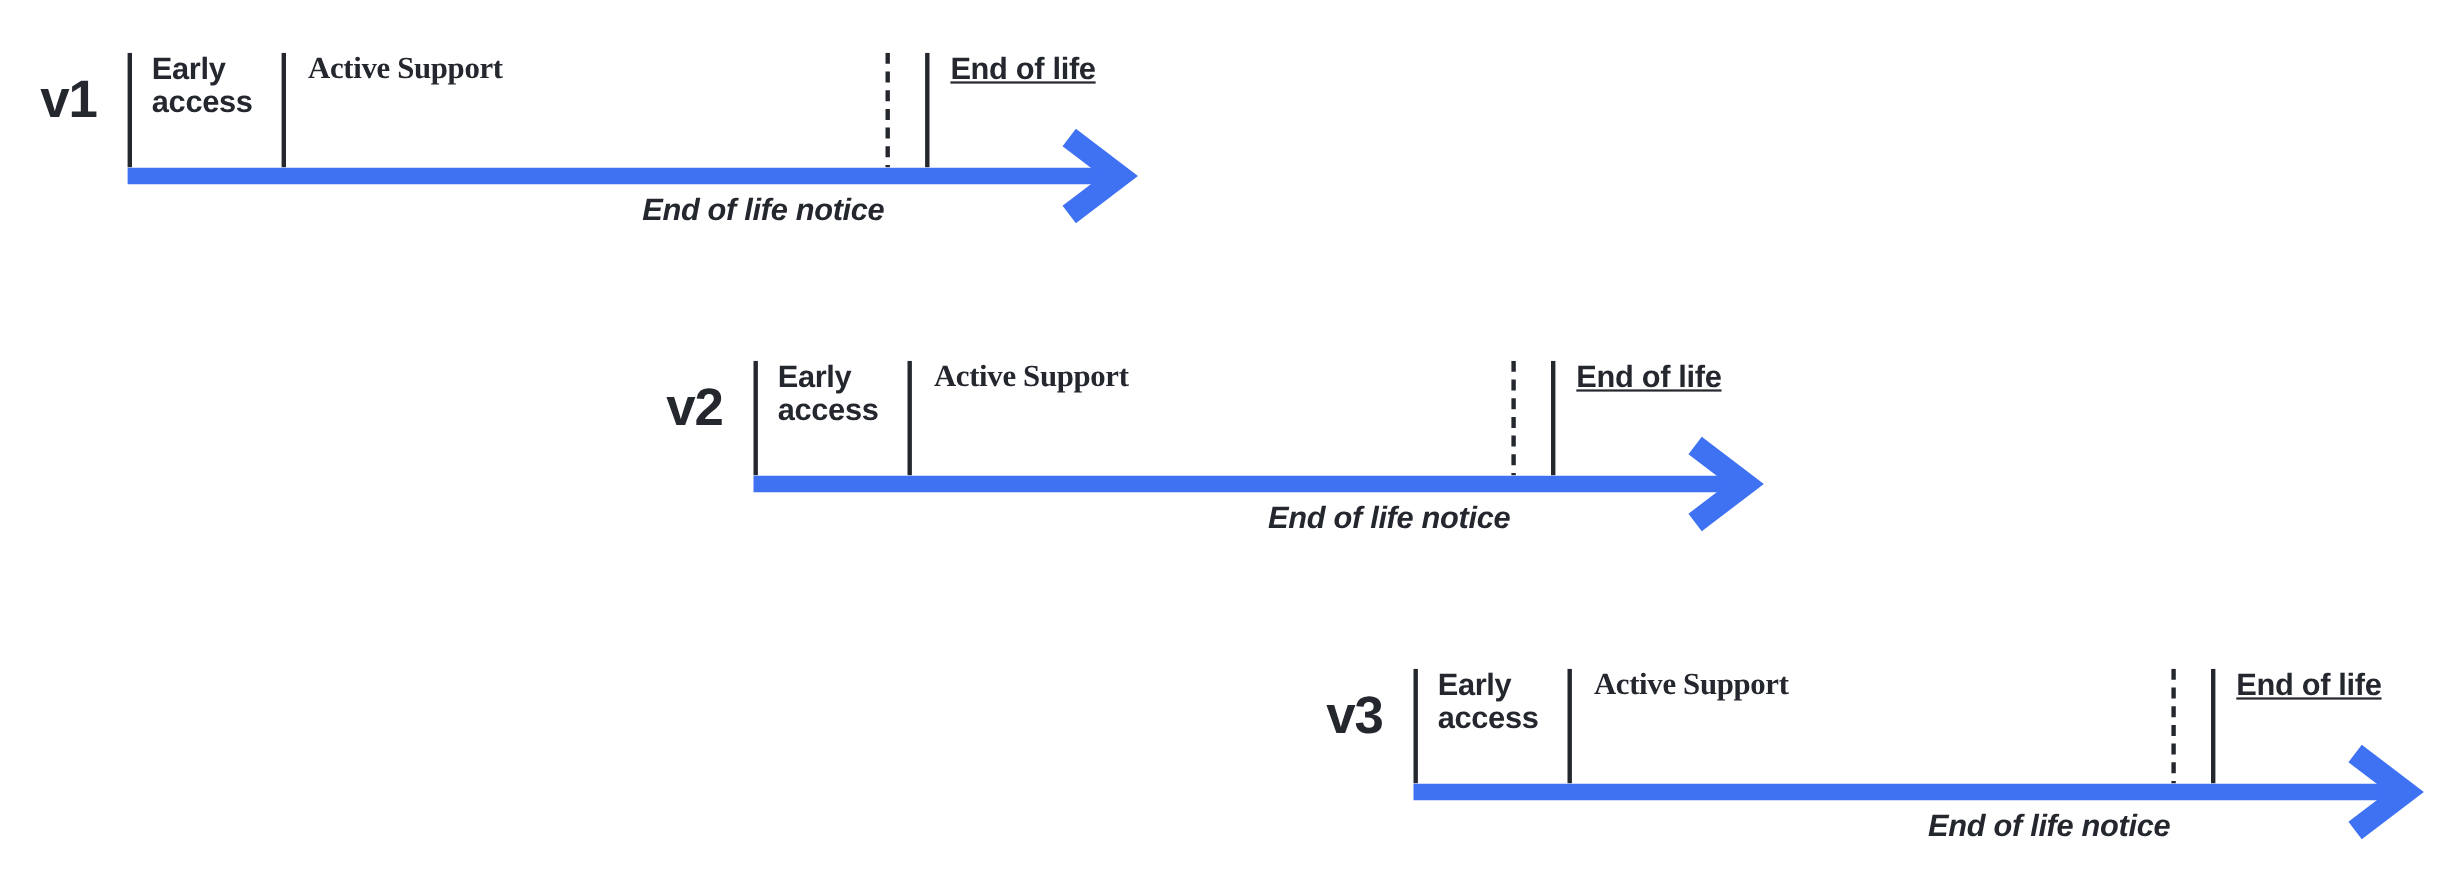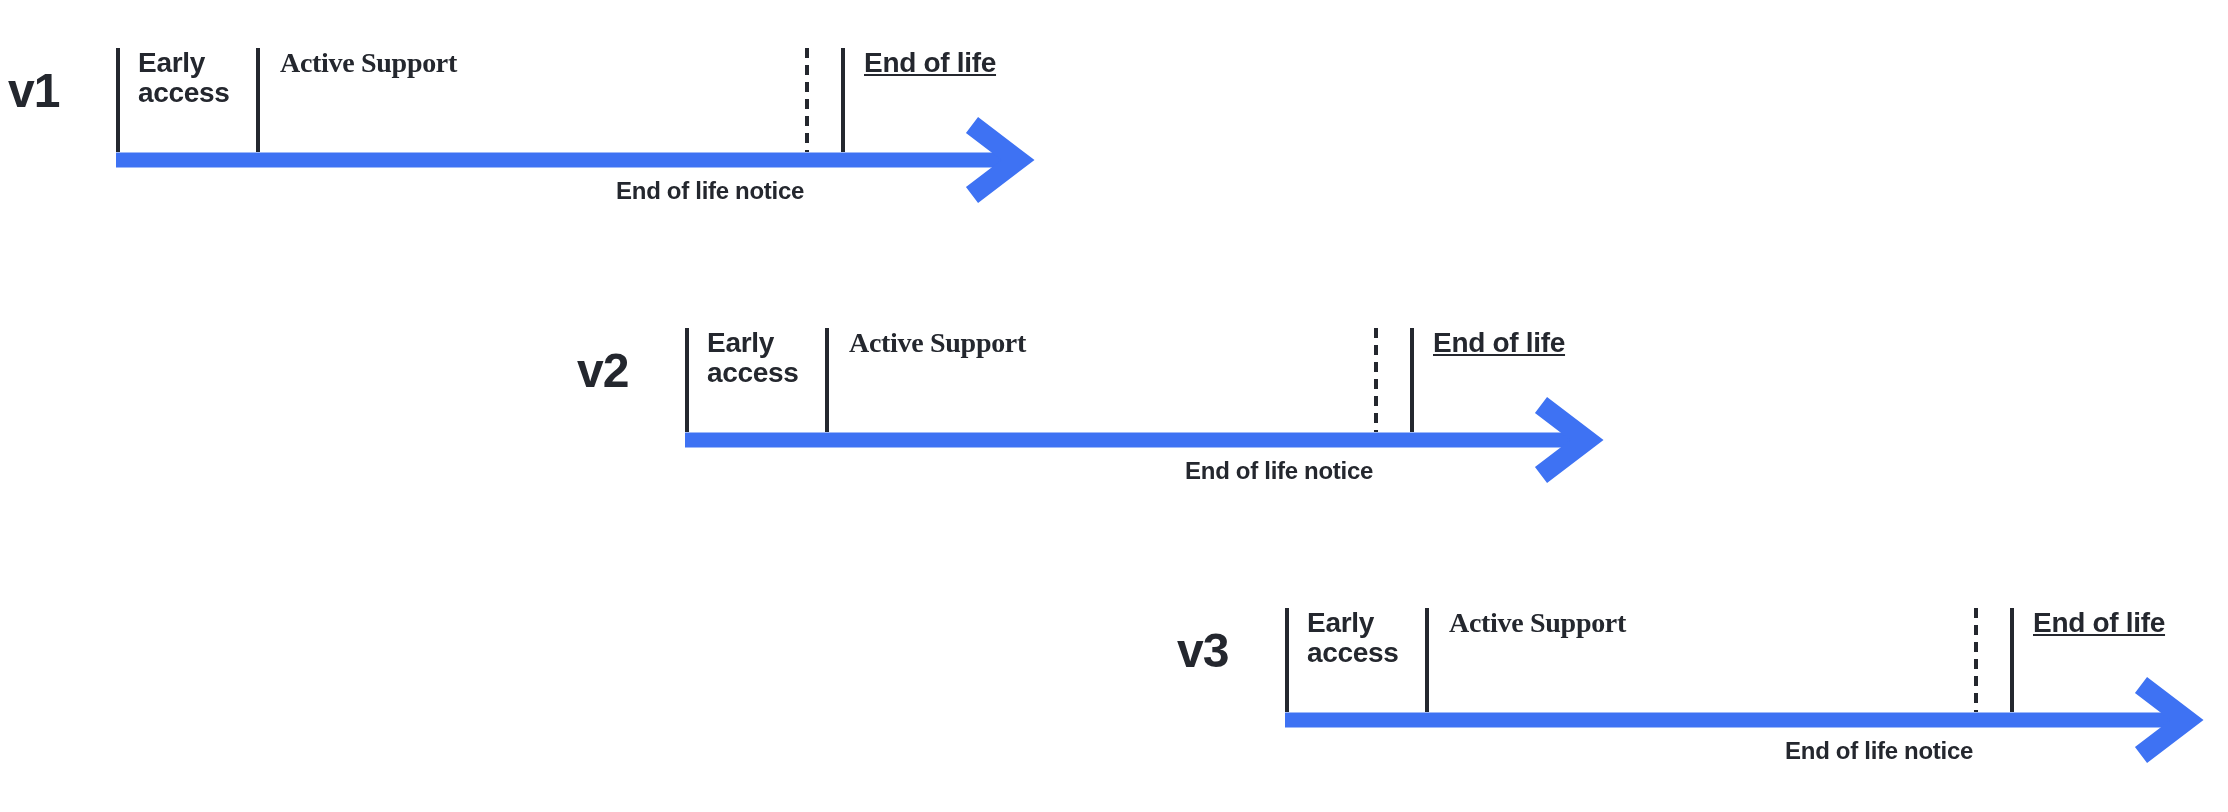--- a/index.html
+++ b/index.html
@@ -17,41 +17,42 @@
   .timeline-row{
     position:absolute;
     width:1070px;height:160px;
   }
   .row-v1{left:8px;top:48px;}
   .row-v2{left:577px;top:328px;}
   .row-v3{left:1177px;top:608px;}
 
   .version-label{
     position:absolute;left:0;top:18px;width:80px;
-    text-align:left;
+    text-align:right;
     font-size:48px;line-height:50px;font-weight:bold;
     color:var(--text-dark);
     letter-spacing:-1px;
   }
   .phase-label{
     position:absolute;top:0;
     font-size:28px;line-height:30px;font-weight:bold;
     color:var(--text-dark);
     letter-spacing:-0.3px;
   }
   .label-early{left:130px;width:112px;}
   .label-active{left:272px;width:420px;font-family:Liberation Serif, serif;}
   .label-eol{left:856px;width:200px;text-decoration:underline;}
   .label-eol-notice{
     position:absolute;left:496px;top:128px;width:300px;
     text-align:right;
-    font-size:24px;line-height:30px;font-weight:bold;
+    font-size:28px;line-height:30px;font-weight:bold;
     color:var(--text-dark);
     letter-spacing:-0.3px;
     white-space:nowrap;
+    font-style:italic;
   }
   .timeline-graphic{
     position:absolute;left:0;top:0;
     width:1070px;height:160px;
     display:block;
   }
 </style>
 </head>
 <body>
 

